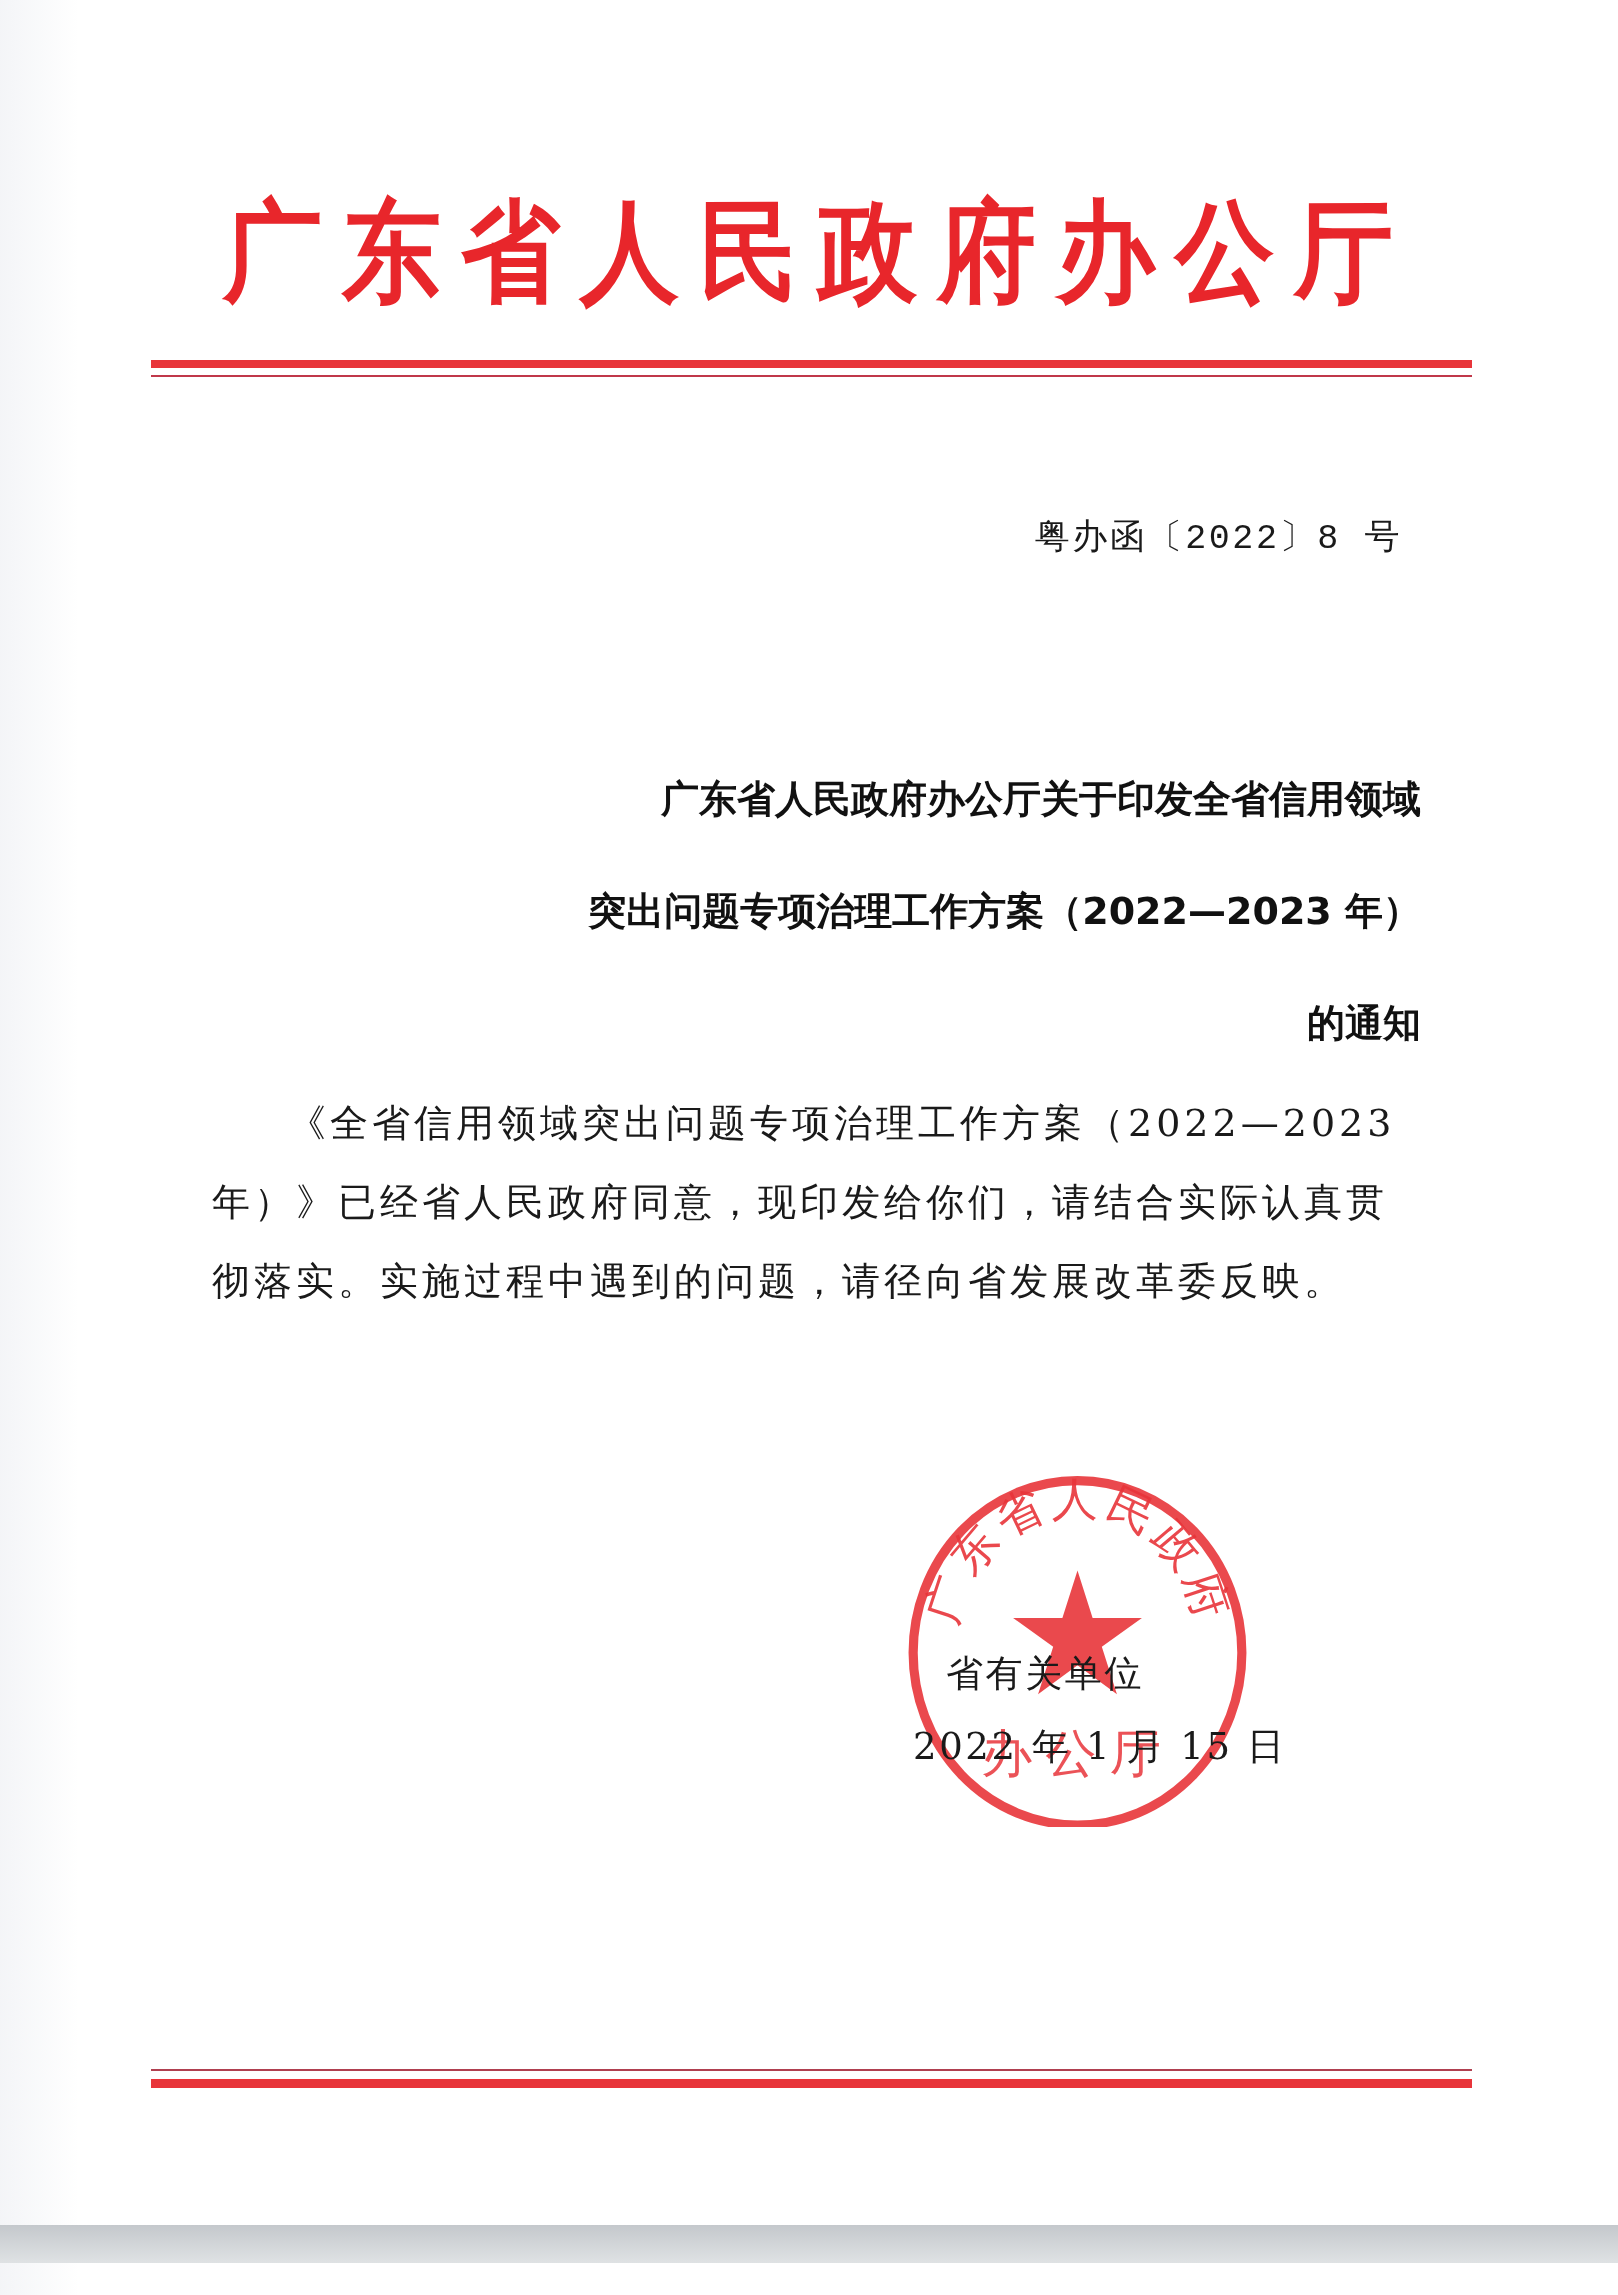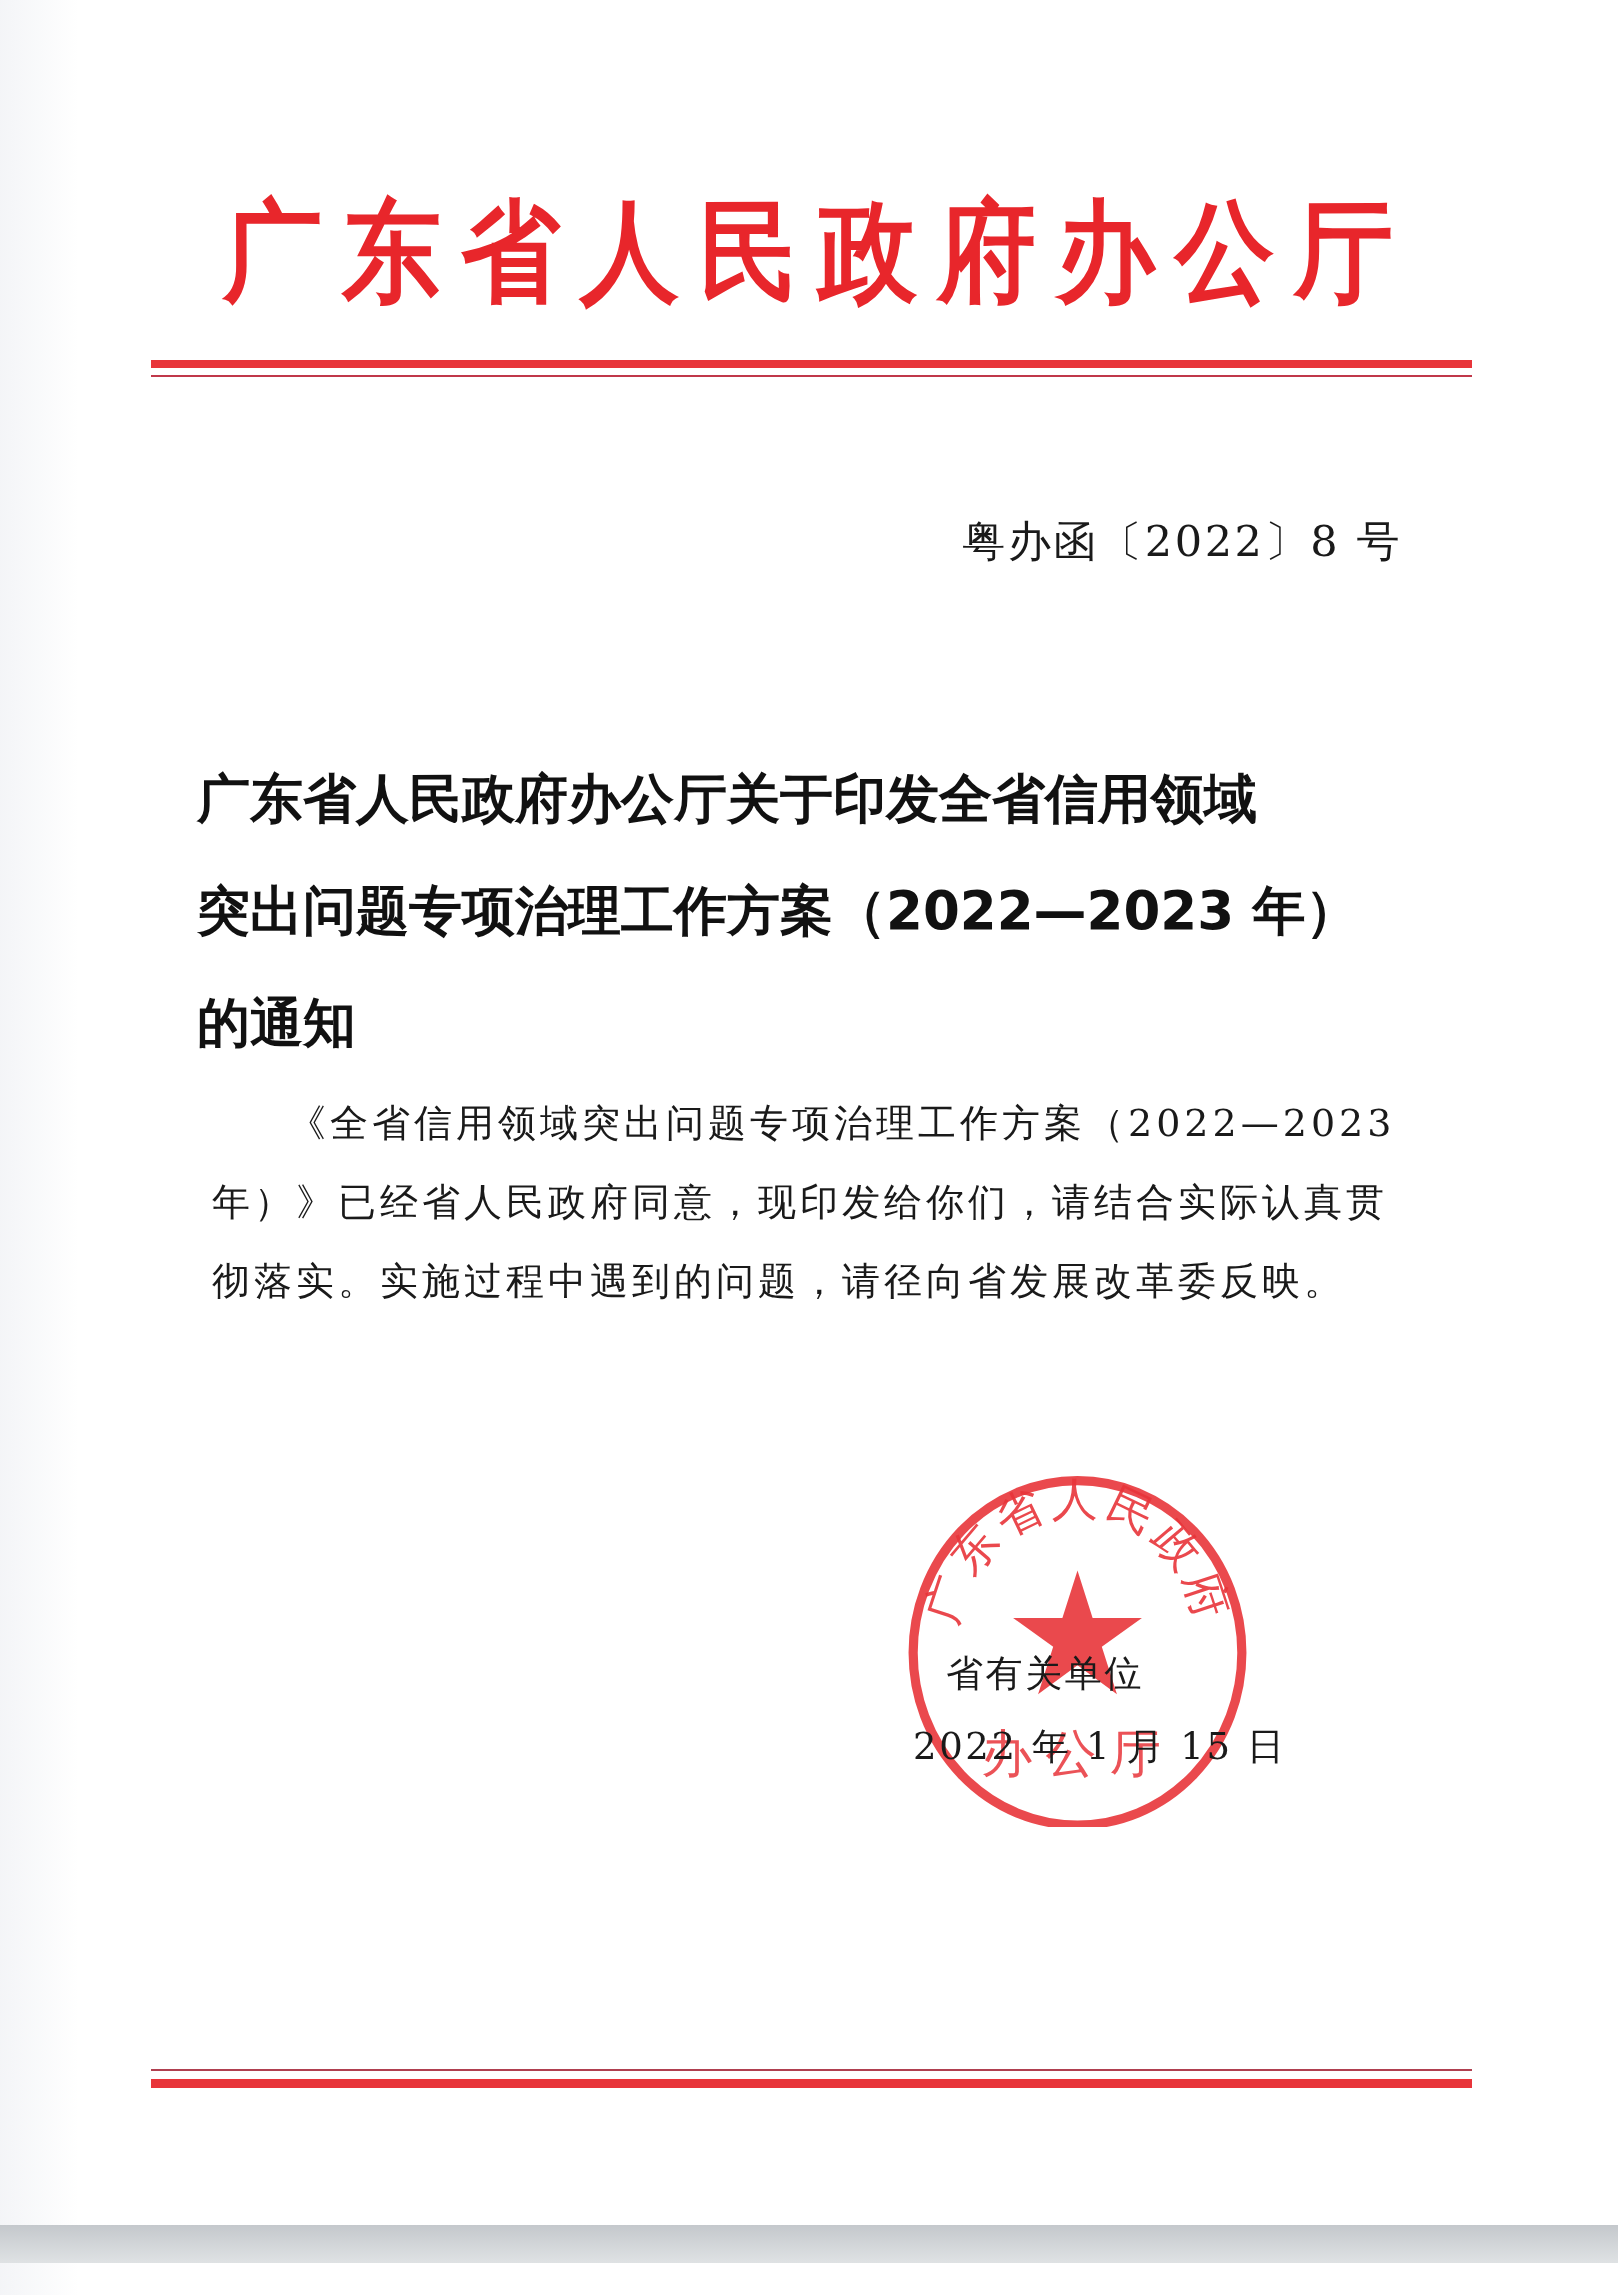--- a/index.html
+++ b/index.html
@@ -8,24 +8,24 @@
   .page { position:absolute; left:0; top:0; width:1619px; height:2295px; background:#fff; }
   .left-shade { position:absolute; left:0; top:0; width:79px; height:2295px;
                 background:linear-gradient(to right,#eceef2,#ffffff); opacity:.6; }
   .masthead { position:absolute; left:223px; top:197px; width:1170px; height:112px;
               display:flex; justify-content:space-between; align-items:center;
               color:#e8262b; font-family:"DejaVu Sans","Liberation Sans",sans-serif;
               font-size:99px; font-weight:bold; letter-spacing:0; }
   .masthead span { display:inline-block; transform:scaleY(1.12); }
   .rule-top-thick { position:absolute; left:151px; top:360px; width:1321px; height:8px; background:#e8353a; }
   .rule-top-thin { position:absolute; left:151px; top:375px; width:1321px; height:2px; background:#c0384a; }
-  .doc-number { position:absolute; right:217px; top:513px; font-size:43px; letter-spacing:2.6px; }
-  .title { position:absolute; left:197px; width:1224px; top:743px; text-align:left;
+  .doc-number { position:absolute; right:217px; top:513px; font-size:35px; letter-spacing:2.6px;font-family:Liberation Mono, monospace; }
+  .title { position:absolute; left:197px; width:1224px; top:743px; text-align:right;
            font-family:"DejaVu Sans","Liberation Sans",sans-serif; font-weight:bold;
-           font-size:53px; line-height:112px; color:#111; }
+           font-size:38px; line-height:112px; color:#111; }
   .body { position:absolute; left:212px; width:1203px; top:1084px;
           font-size:38px; line-height:79px; letter-spacing:4px; }
   .body p { margin:0; }
   .indent { text-indent:76px; }
   .seal { position:absolute; left:900px; top:1472px; width:355px; height:355px; }
   .signature { position:absolute; left:946px; top:1649px; font-size:37px; letter-spacing:2.6px; }
   .date { position:absolute; left:913px; top:1722px; font-size:37px; letter-spacing:2.6px; }
   .rule-bot-thin { position:absolute; left:151px; top:2069px; width:1321px; height:2px; background:#b04050; }
   .rule-bot-thick { position:absolute; left:151px; top:2079px; width:1321px; height:8.5px; background:#e8353a; }
   .scan-edge { position:absolute; left:0; top:2225px; width:1619px; height:38px;

